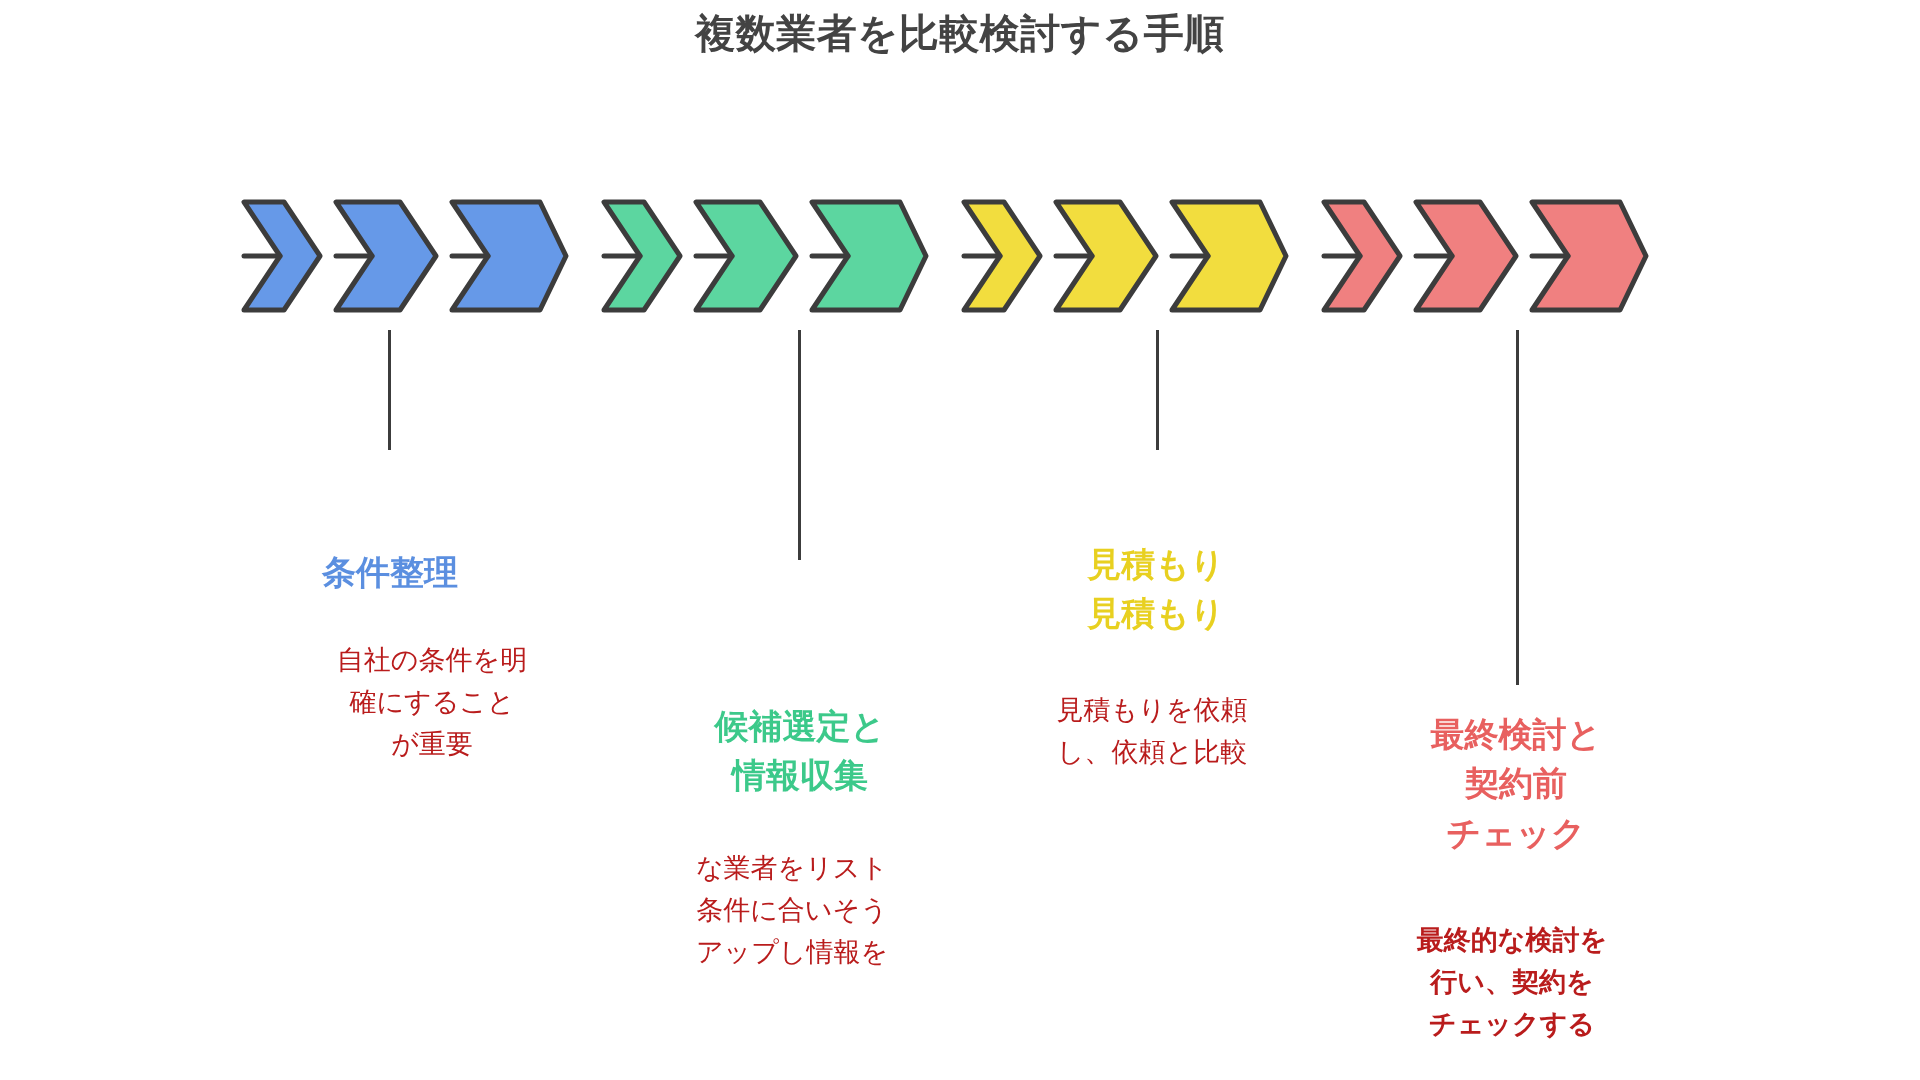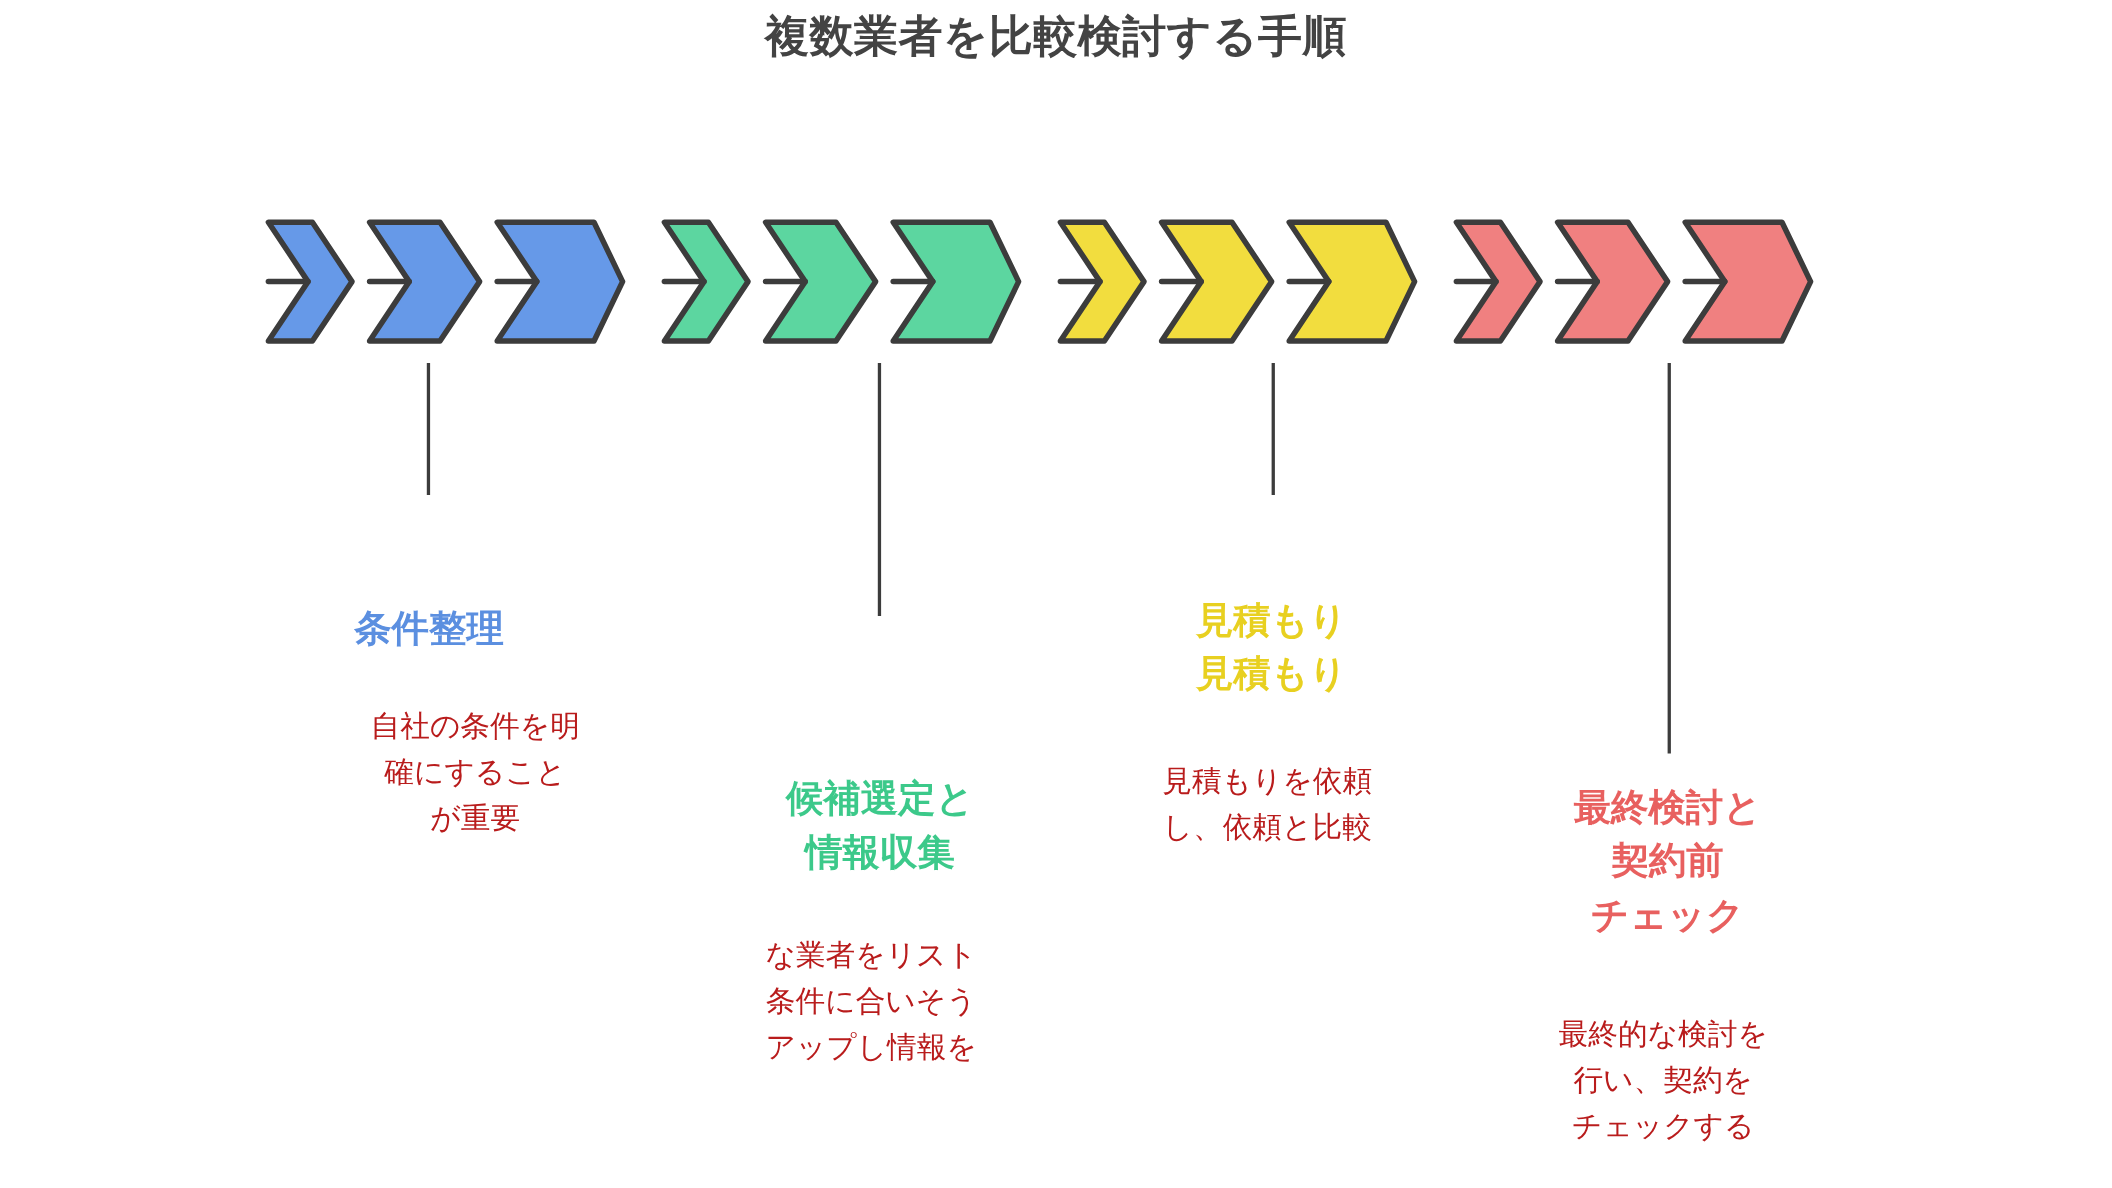--- a/index.html
+++ b/index.html
@@ -205,20 +205,20 @@
     </div>
 
     <div class="connector" style="left:196px; top:330px; height:355px;"></div>
 
     <div class="stage-heading" style="left:46px; top:710px; color:#e8605f;">
       <span>最終検討と</span>
       <span>契約前</span>
       <span>チェック</span>
     </div>
 
-    <div class="stage-body" style="left:42px; top:920px;">
+    <div class="stage-body" style="left:42px; top:920px;font-weight:bold;">
       <span>最終的な検討を</span>
       <span>行い、契約を</span>
       <span>チェックする</span>
     </div>
   </div>
 
 </div>
 
 </body></html>

